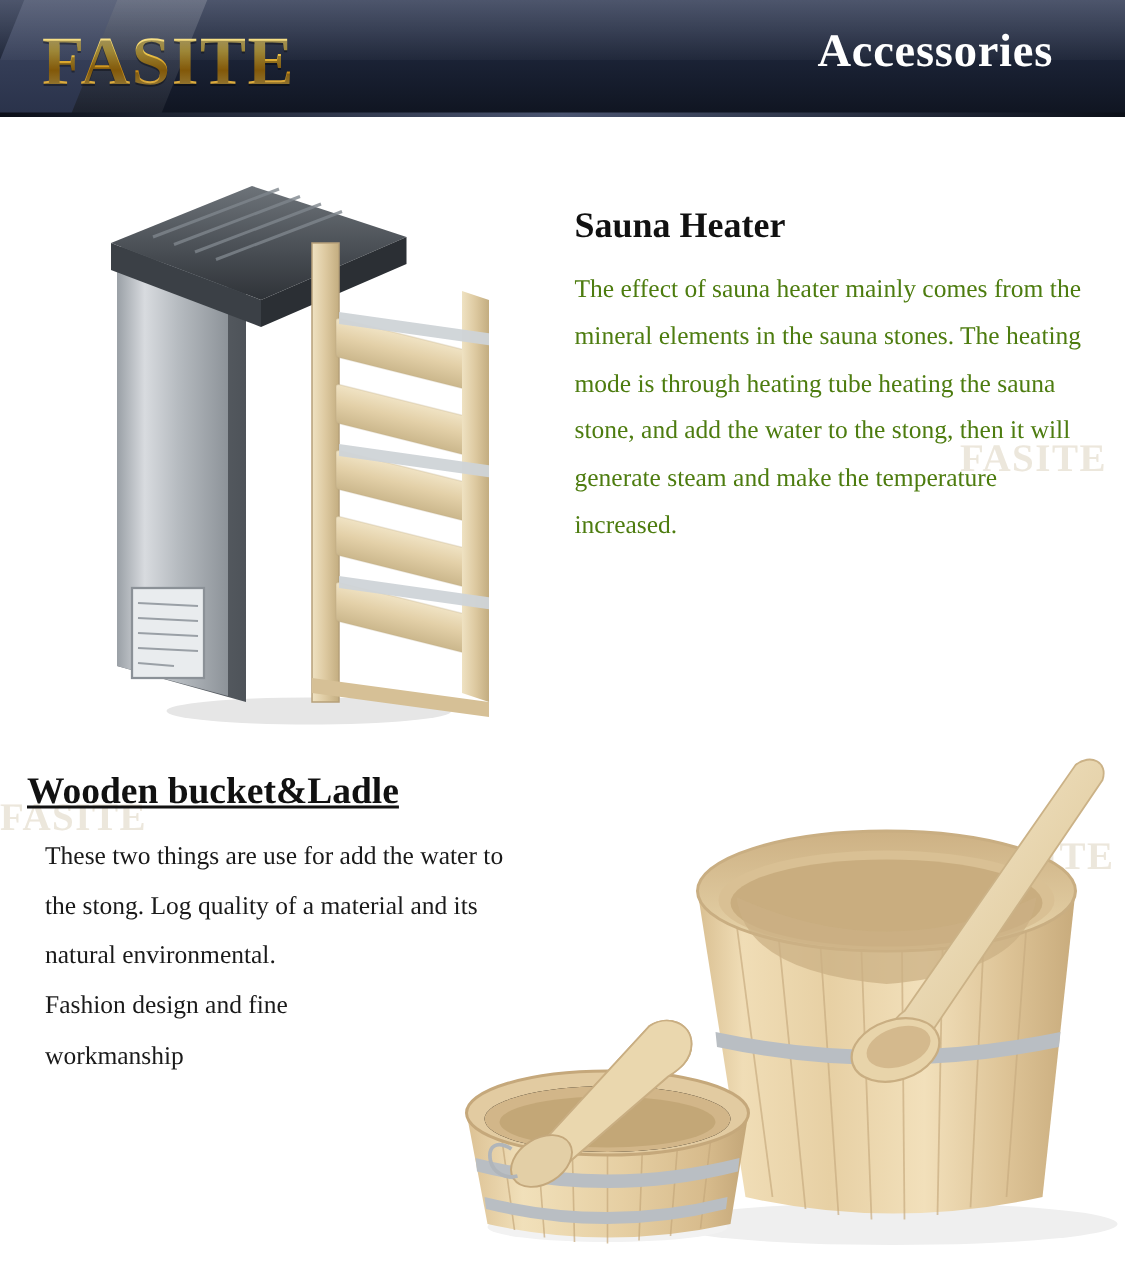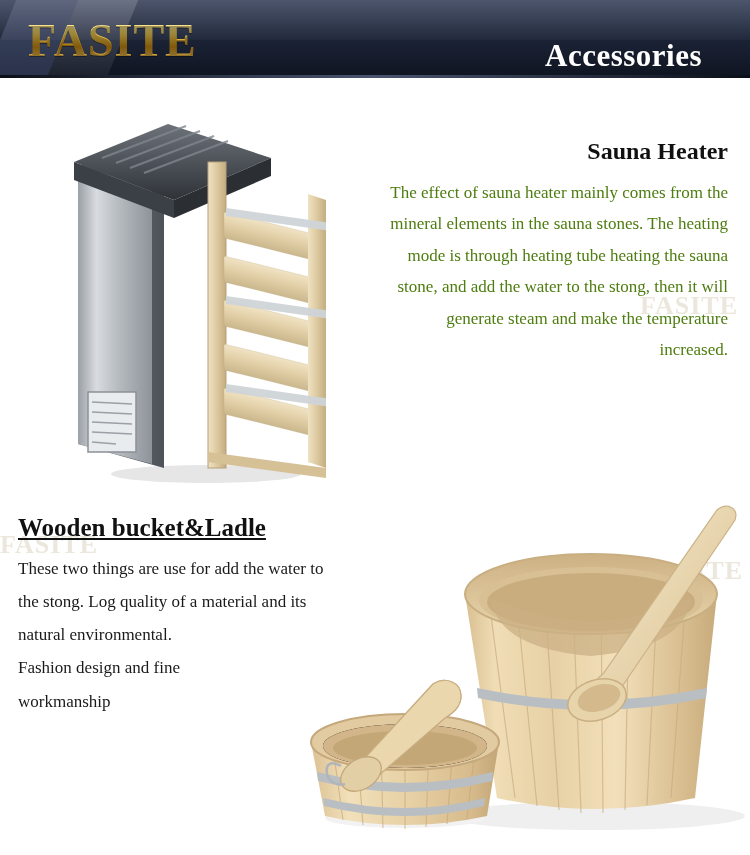--- a/index.html
+++ b/index.html
@@ -66,21 +66,20 @@
   }
   .header-title {
     position: absolute;
     right: 48px;
     top: 16px;
     color: #ffffff;
     font-family: "Liberation Serif", serif;
     font-size: 31px;
     font-weight: bold;
     letter-spacing: 0.5px;
-    margin-top: 22px;
   }
   .header-bottom-line {
     position: absolute;
     left: 0;
     bottom: 0;
     width: 750px;
     height: 3px;
     background: linear-gradient(90deg, #0b0f18, #4a5470 50%, #0b0f18);
   }
 
@@ -110,21 +109,20 @@
     left: 56px;
     top: 18px;
     width: 270px;
     height: 390px;
   }
   .sec1-text {
     position: absolute;
     left: 383px;
     top: 60px;
     width: 345px;
-    text-align: right;
   }
   .sec-title {
     font-family: "Liberation Serif", serif;
     font-size: 24px;
     font-weight: bold;
     color: #111111;
     margin: 0 0 12px 0;
   }
   .sec-body {
     font-family: Liberation Serif, serif;
@@ -152,21 +150,21 @@
     font-weight: bold;
     color: #111111;
     margin: 0 0 10px 0;
     text-decoration: underline;
   }
   .sec2-body {
     font-family: "Liberation Serif", serif;
     font-size: 17px;
     color: #1a1a1a;
     line-height: 1.95;
-    margin: 0;
+    margin: 12px;
   }
   .bucket-img {
     position: absolute;
     left: 265px;
     top: 0px;
     width: 485px;
     height: 340px;
   }
 </style>
 </head>

